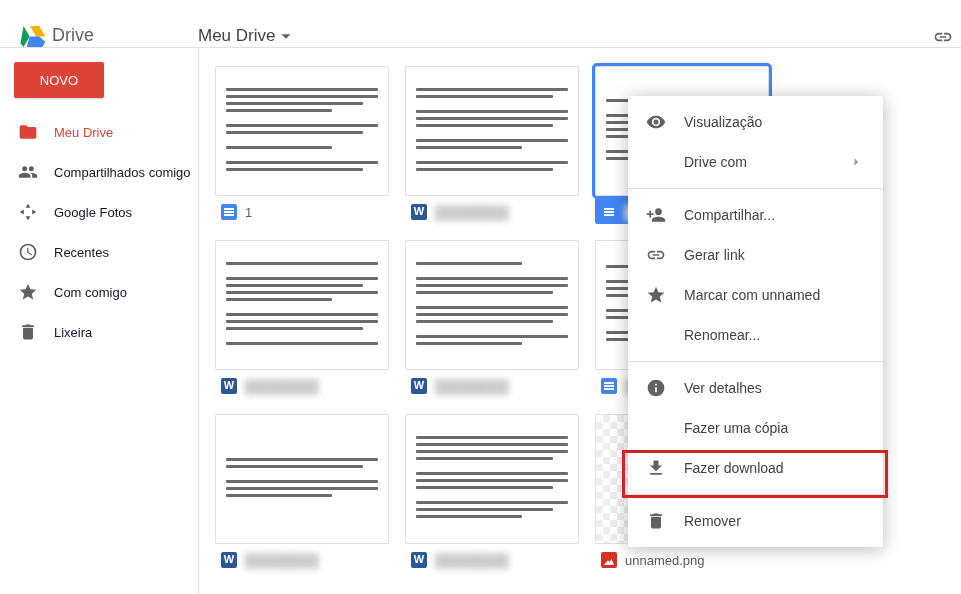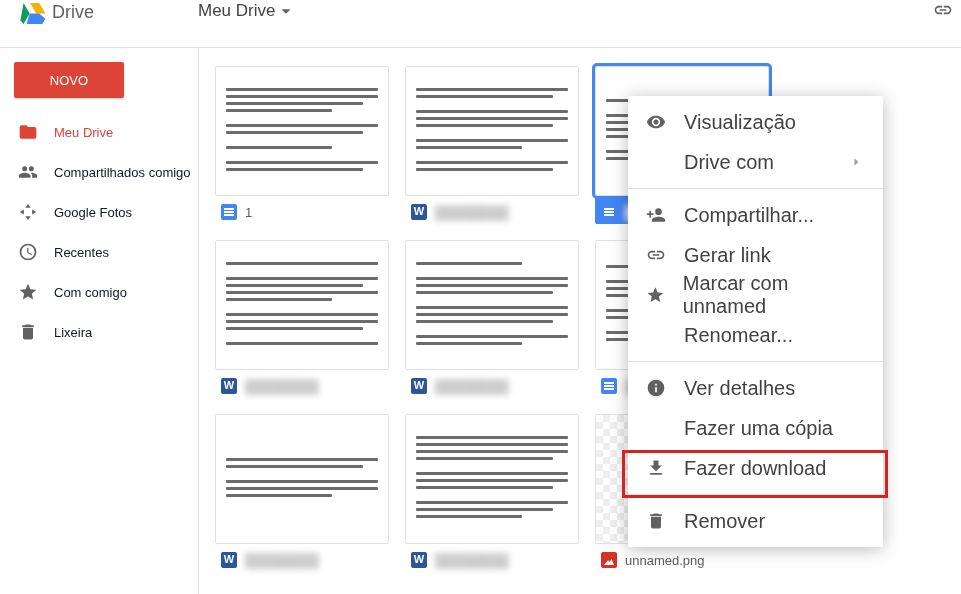--- a/index.html
+++ b/index.html
@@ -1,30 +1,30 @@
 <!DOCTYPE html>
 <html><head>
 <meta charset="utf-8">
 <style>
 * { margin: 0; padding: 0; box-sizing: border-box; font-family: Arial, Helvetica, sans-serif; }
 body { width: 961px; height: 594px; background: #fff; overflow: hidden; position: relative; }
 
 
-.header { height: 48px; display: flex; align-items: flex-start; padding: 0 8px; border-bottom: 1px solid #e0e0e0; }
+.header { height: 48px; display: flex; align-items: flex-end; padding: 0 8px; border-bottom: 1px solid #e0e0e0; }
 .logo-wrap { display: flex; align-items: center; width: 190px; }
 .logo-icon { width: 28px; height: 24px; margin-left: 10px; }
 .logo-text { color: #616161; font-size: 18px; margin-left: 6px; }
 .breadcrumb { display: flex; align-items: center; color: #424242; font-size: 17px; font-weight: 500; cursor: pointer; }
 .breadcrumb svg { fill: #616161; }
 .header-right { margin-left: auto; display: flex; align-items: center; gap: 16px; }
 .header-right svg { fill: #616161; }
 
 
 .sidebar { position: absolute; top: 48px; left: 0; width: 198px; height: calc(100% - 48px); padding-top: 14px; }
-.new-btn { background: #db4437; color: #fff; border: none; border-radius: 2px; width: 110px; height: 36px; font-size: 13px; font-weight: 500; margin-left: 14px; margin-bottom: 14px; cursor: pointer; box-shadow: 0 1px 2px rgba(0,0,0,.2); }
+.new-btn { background: #db4437; color: #fff; border: none; border-radius: 2px; width: 90px; height: 36px; font-size: 13px; font-weight: 500; margin-left: 14px; margin-bottom: 14px; cursor: pointer; box-shadow: 0 1px 2px rgba(0,0,0,.2); }
 .nav-item { display: flex; align-items: center; height: 40px; padding-left: 18px; cursor: pointer; color: #0f172a; font-size: 13px; }
 .nav-item.active { color: #db4437; font-weight: 500; }
 .nav-item .nav-icon { width: 20px; height: 20px; margin-right: 16px; fill: #616161; }
 .nav-item.active .nav-icon { fill: #db4437; }
 
 
 .main { position: absolute; top: 48px; left: 198px; right: 0; height: calc(100% - 48px); border-left: 1px solid #e0e0e0; padding: 18px 16px; overflow-y: auto; }
 .grid { display: flex; flex-wrap: wrap; gap: 16px; }
 .file-card { width: 174px; display: flex; flex-direction: column; cursor: pointer; }
 .thumb { height: 130px; border: 1px solid #e0e0e0; border-radius: 2px; background: #fff; overflow: hidden; display: flex; align-items: center; justify-content: center; padding: 10px; }
@@ -46,21 +46,21 @@
   linear-gradient(45deg,#eee 25%,transparent 25%),
   linear-gradient(-45deg,#eee 25%,transparent 25%),
   linear-gradient(45deg,transparent 75%,#eee 75%),
   linear-gradient(-45deg,transparent 75%,#eee 75%);
   background-size: 14px 14px;
   background-position: 0 0, 0 7px, 7px -7px, -7px 0;
 }
 
 
 .ctx-menu { position: absolute; top: 96px; left: 628px; width: 255px; background: #fff; box-shadow: 0 2px 18px rgba(0,0,0,.28); border-radius: 2px; padding: 6px 0; z-index: 10; }
-.ctx-item { display: flex; align-items: center; height: 40px; padding: 0 18px; color: #424242; font-size: 20px; cursor: pointer; }
+.ctx-item { display: flex; align-items: center; height: 40px; padding: 0 18px; color: #424242; font-size: 14px; cursor: pointer; }
 .ctx-item .ci { width: 20px; height: 20px; margin-right: 18px; fill: #616161; }
 .ctx-item .chev { margin-left: auto; fill: #9e9e9e; }
 .ctx-sep { height: 1px; background: #e0e0e0; margin: 6px 0; }
 .highlight-box { position: absolute; top: 450px; left: 622px; width: 266px; height: 48px; border: 3px solid #d32323; z-index: 11; pointer-events: none; }
 
 
 .fi.docs { background: #4285f4; border-radius: 2px; position: relative; }
 .fi.docs::after { content: ''; position: absolute; left: 3px; top: 4px; right: 3px; height: 2px; background: #fff; box-shadow: 0 3px 0 #fff, 0 6px 0 #fff; }
 .fi.word { background: #2b579a; border-radius: 2px; position: relative; }
 .fi.word::after { content: 'W'; position: absolute; left: 0; right: 0; top: 1px; text-align: center; color: #fff; font-size: 11px; font-weight: bold; }

